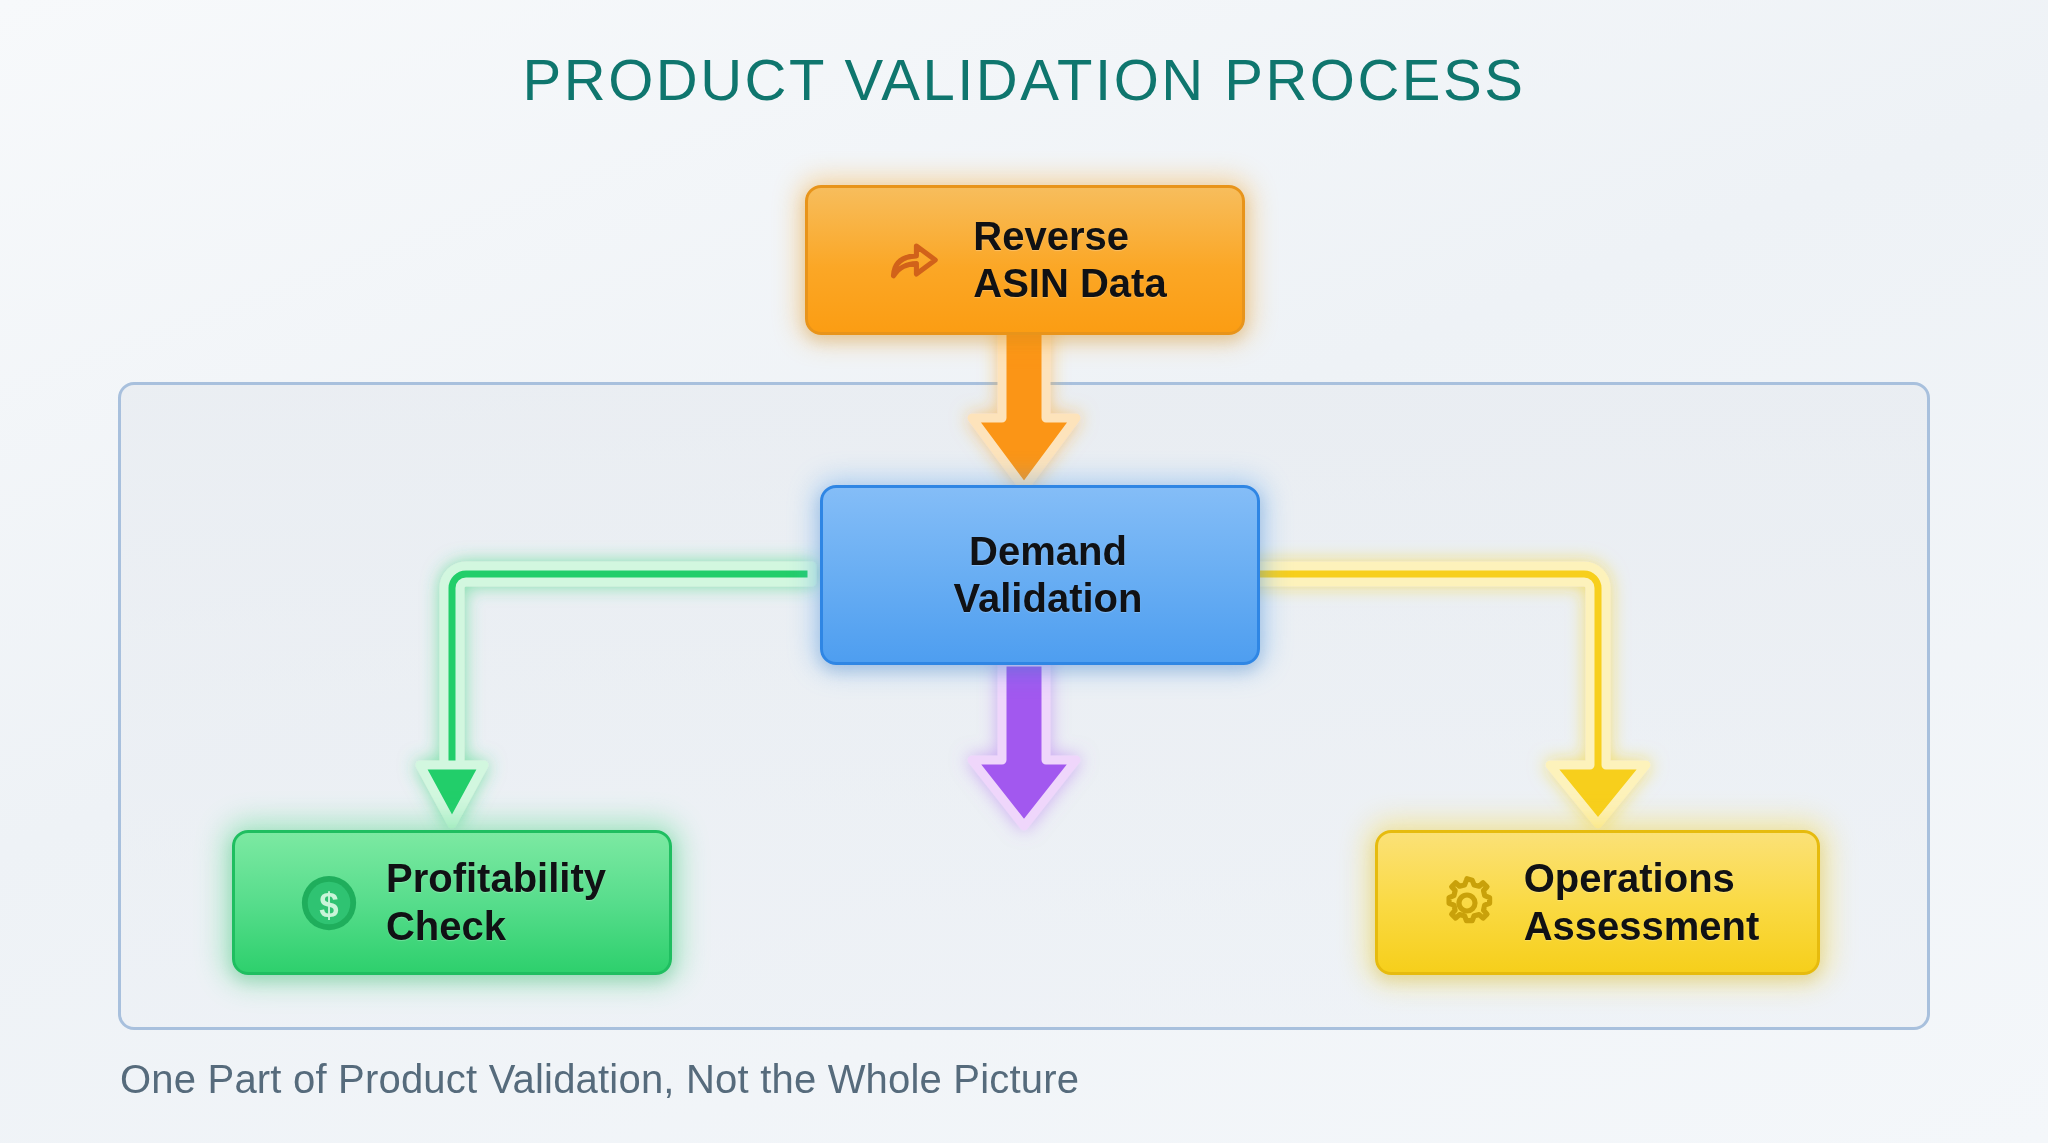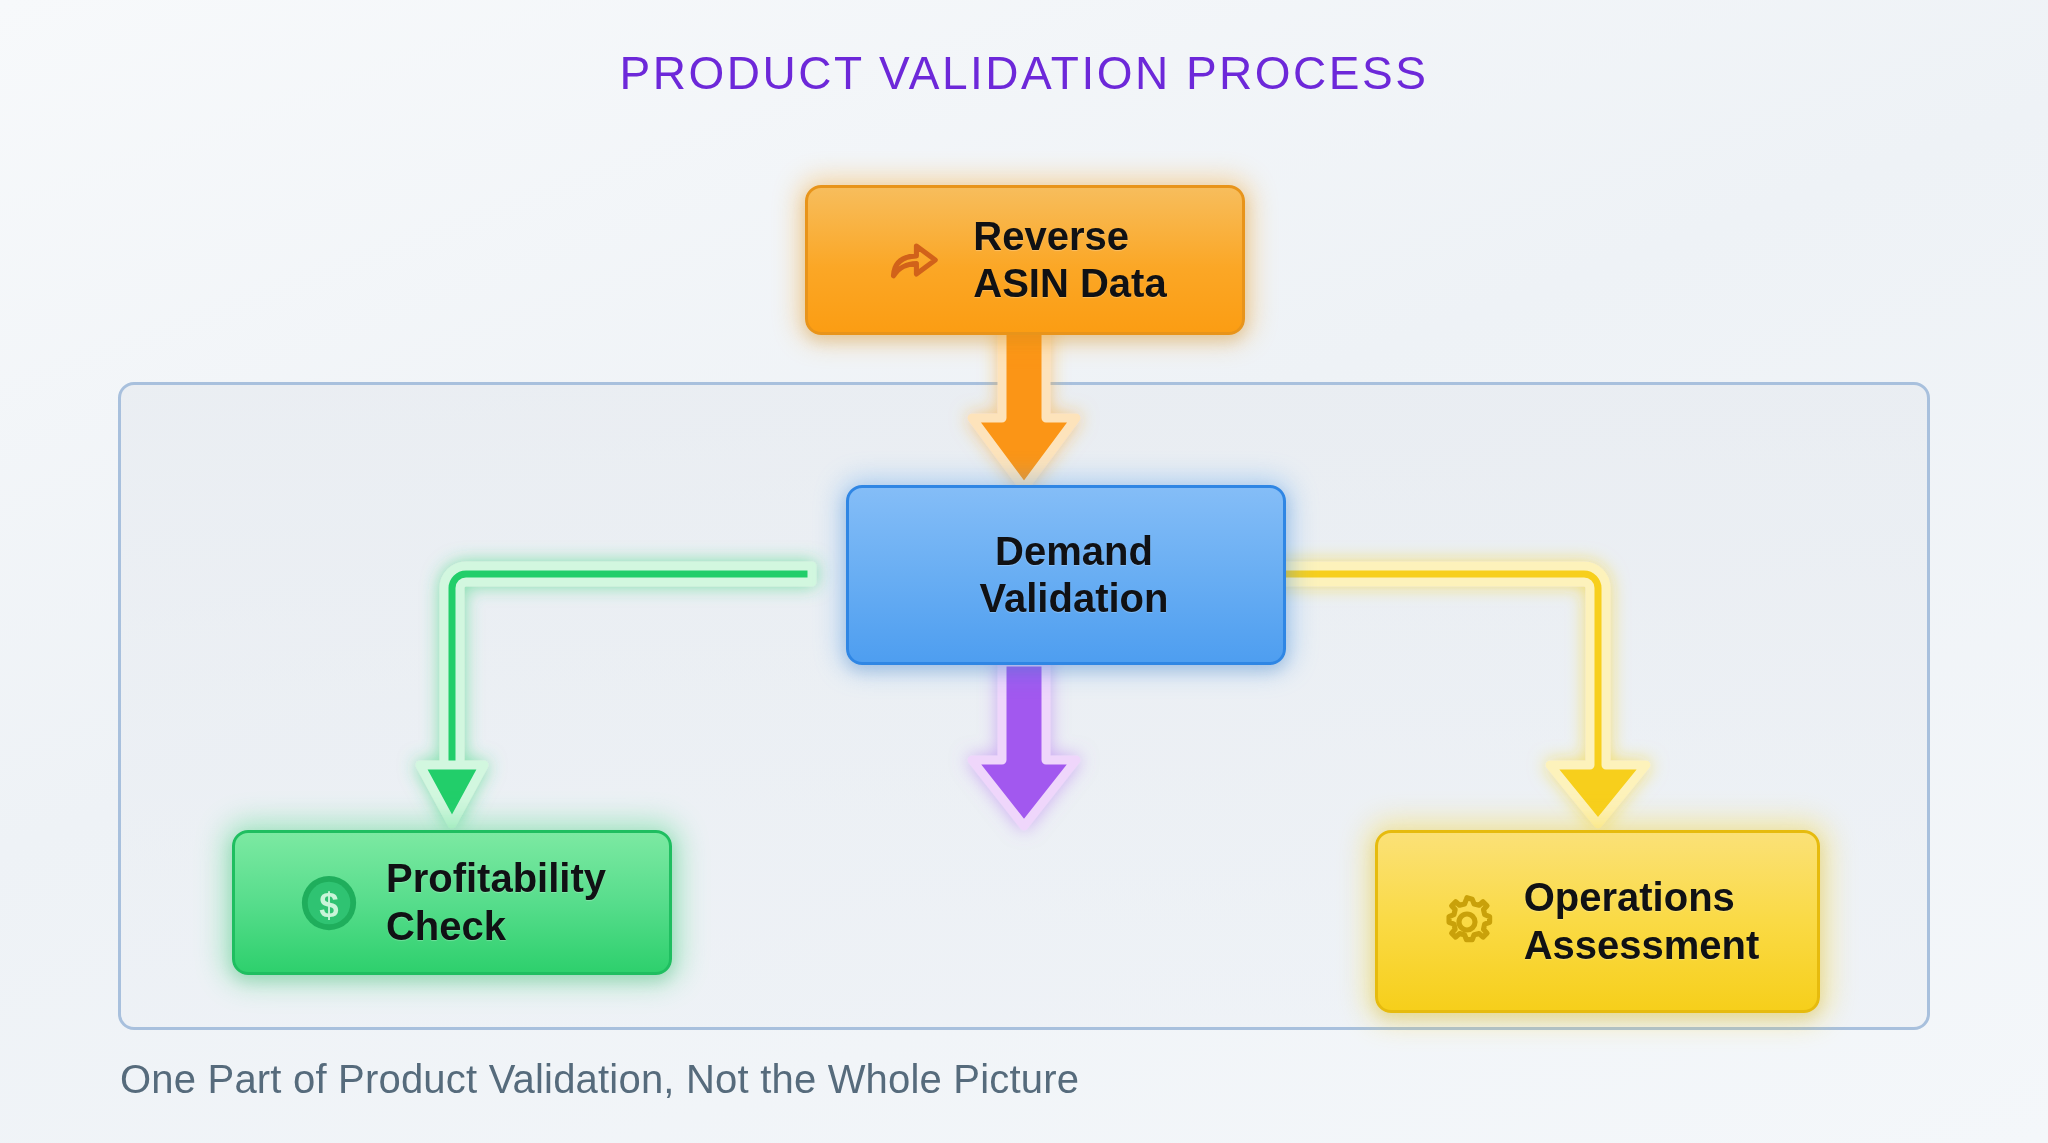--- a/index.html
+++ b/index.html
@@ -7,24 +7,24 @@
     width:2048px;height:1143px;overflow:hidden;position:relative;
     background:linear-gradient(160deg,#f7f9fb 0%,#eef2f6 45%,#f4f7fa 100%);
     font-family:"Liberation Sans","DejaVu Sans",sans-serif;
   }
   #stage{position:absolute;inset:0;}
 
   
   .title{
     position:absolute;left:0;right:0;top:46px;
     text-align:center;
-    font-size:46px;
+    font-size:58px;
     font-weight:300;
     letter-spacing:2.5px;
-    color:#6d28d9;
+    color:#0f766e;
     white-space:nowrap;
   }
 
   
   .caption{
     position:absolute;left:120px;top:1057px;
     font-size:40px;font-weight:400;color:#566b7c;
     letter-spacing:.2px;white-space:nowrap;
   }
 
@@ -54,41 +54,41 @@
   .node .ico{flex:0 0 auto;display:block;}
 
   .n-orange{
     left:805px;top:185px;width:440px;height:150px;
     background:linear-gradient(180deg,#f7bd5c 0%,#fba726 55%,#fb9d13 100%);
     border:3px solid #e8941a;
     box-shadow:0 0 26px 6px rgba(251,167,38,.42),0 6px 14px rgba(120,80,10,.16);
     gap:28px;
   }
   .n-blue{
-    left:846px;top:485px;width:440px;height:180px;
+    left:820px;top:485px;width:440px;height:180px;
     background:linear-gradient(180deg,#84bdf7 0%,#69aef3 50%,#4e9ef0 100%);
     border:3px solid #2f86e4;
     box-shadow:0 0 26px 6px rgba(82,160,240,.40),0 6px 14px rgba(20,60,120,.16);
     justify-content:center;
     padding-left:16px;
   }
   .n-green{
     left:232px;top:830px;width:440px;height:145px;
     background:linear-gradient(180deg,#7ce9a2 0%,#57dd8c 50%,#2ed06d 100%);
     border:3px solid #1fbe60;
     box-shadow:0 0 28px 8px rgba(53,214,120,.40),0 6px 14px rgba(10,90,45,.14);
   }
   .n-purple{
     left:805px;top:830px;width:440px;height:145px;
     background:linear-gradient(180deg,#cda2f6 0%,#bd8bf2 50%,#ad6eee 100%);
     border:3px solid #9b55e8;
     box-shadow:0 0 28px 8px rgba(175,110,240,.38),0 6px 14px rgba(70,20,120,.14);
   }
   .n-yellow{
-    left:1375px;top:830px;width:445px;height:183px;
+    left:1375px;top:830px;width:445px;height:145px;
     background:linear-gradient(180deg,#fbe07a 0%,#fad košt 50%,#f7cf1f 100%);
     background:linear-gradient(180deg,#fbe177 0%,#fada45 50%,#f6cf1b 100%);
     border:3px solid #e6bb0e;
     box-shadow:0 0 28px 8px rgba(247,211,30,.42),0 6px 14px rgba(120,95,5,.14);
   }
 </style>
 </head>
 <body>
 
 <div id="stage">

